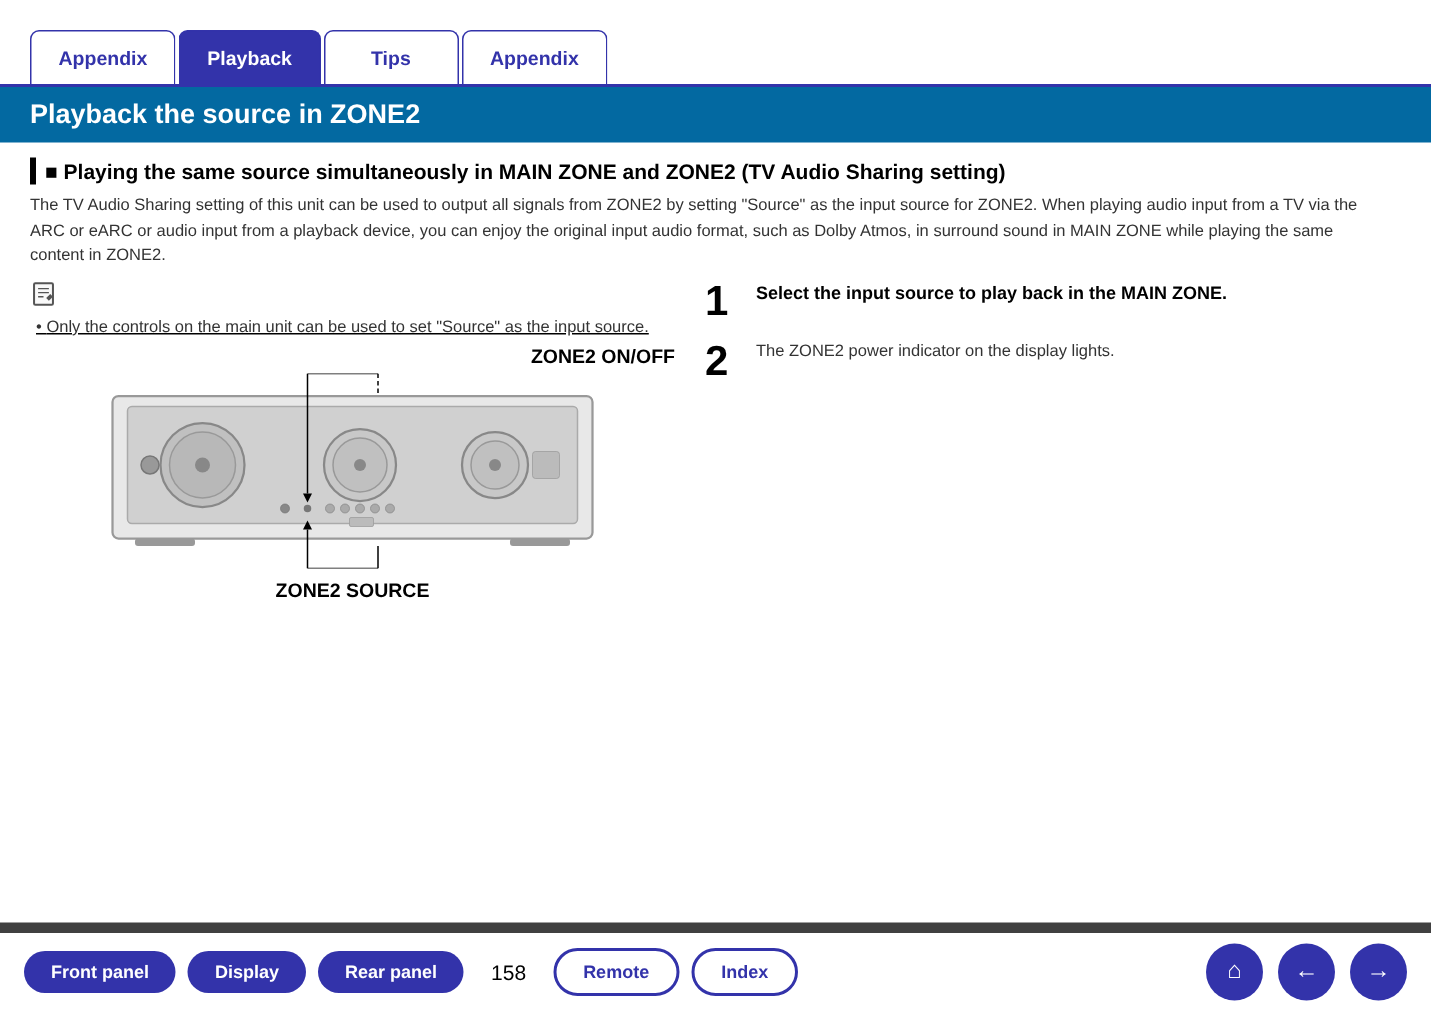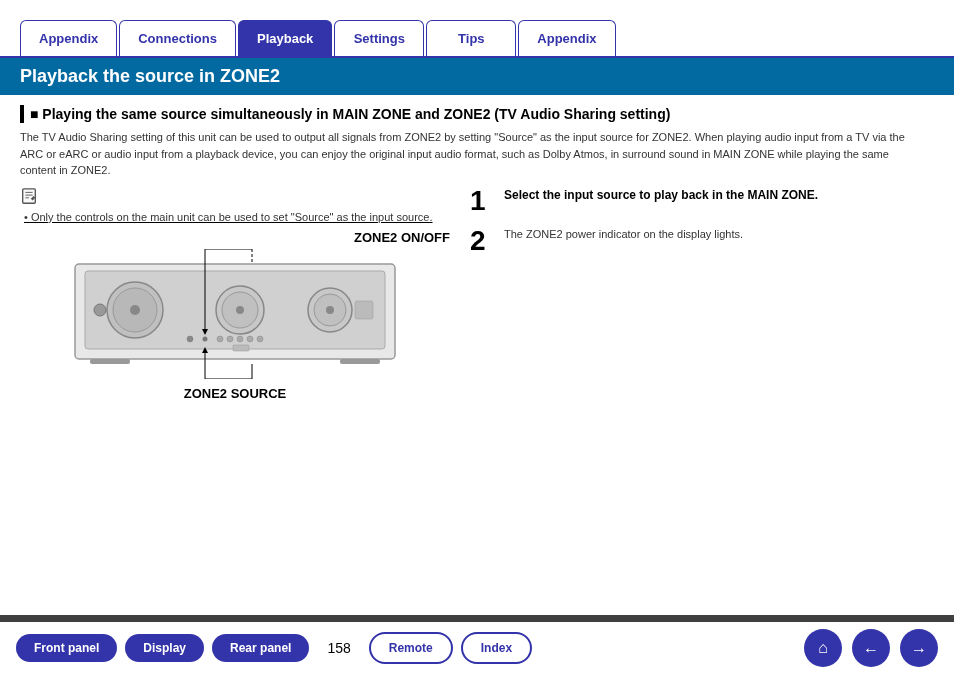--- a/index.html
+++ b/index.html
@@ -236,28 +236,22 @@
       margin: 0 auto;
     }
   </style>
 </head>
 <body>
 
 <div class="nav-tabs">
   <div class="tab">
     <span>Appendix</span>
   </div>
-  <div class="tab">
-    <span>Connections</span>
-  </div>
   <div class="tab active">
     <span>Playback</span>
-  </div>
-  <div class="tab">
-    <span>Settings</span>
   </div>
   <div class="tab">
     <span>Tips</span>
   </div>
   <div class="tab">
     <span>Appendix</span>
   </div>
 </div>
 
 <div class="page-banner">

